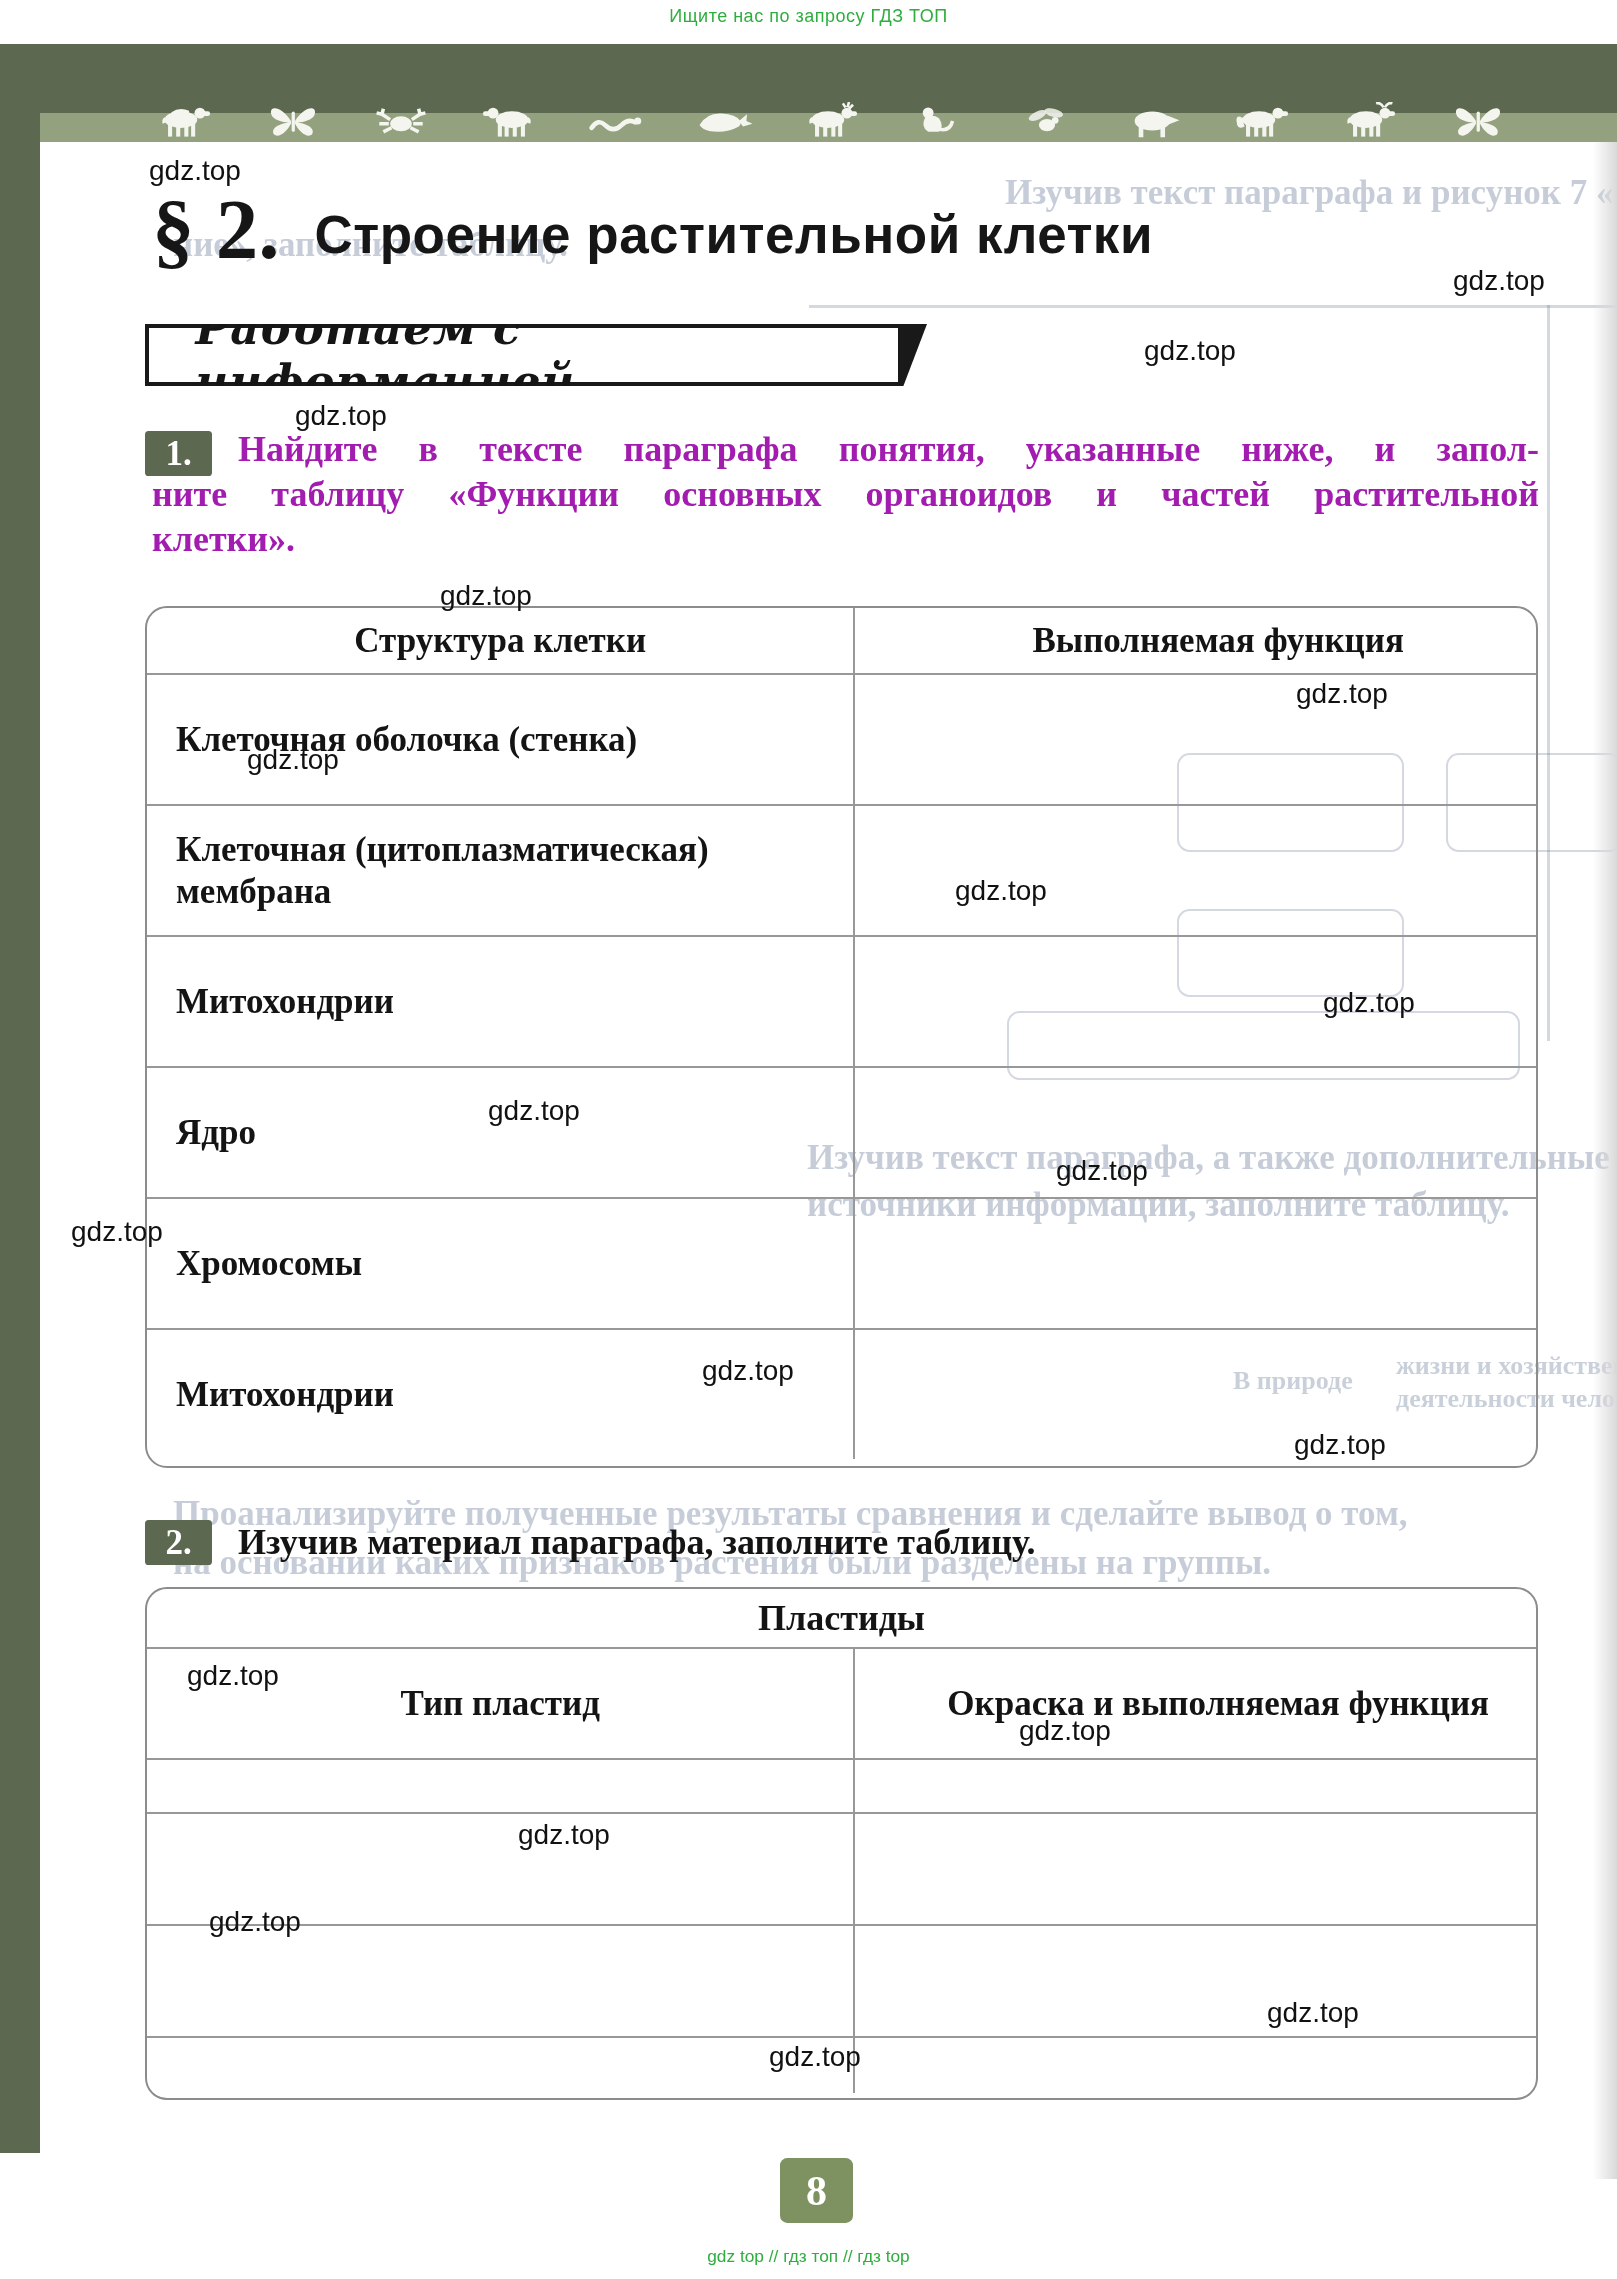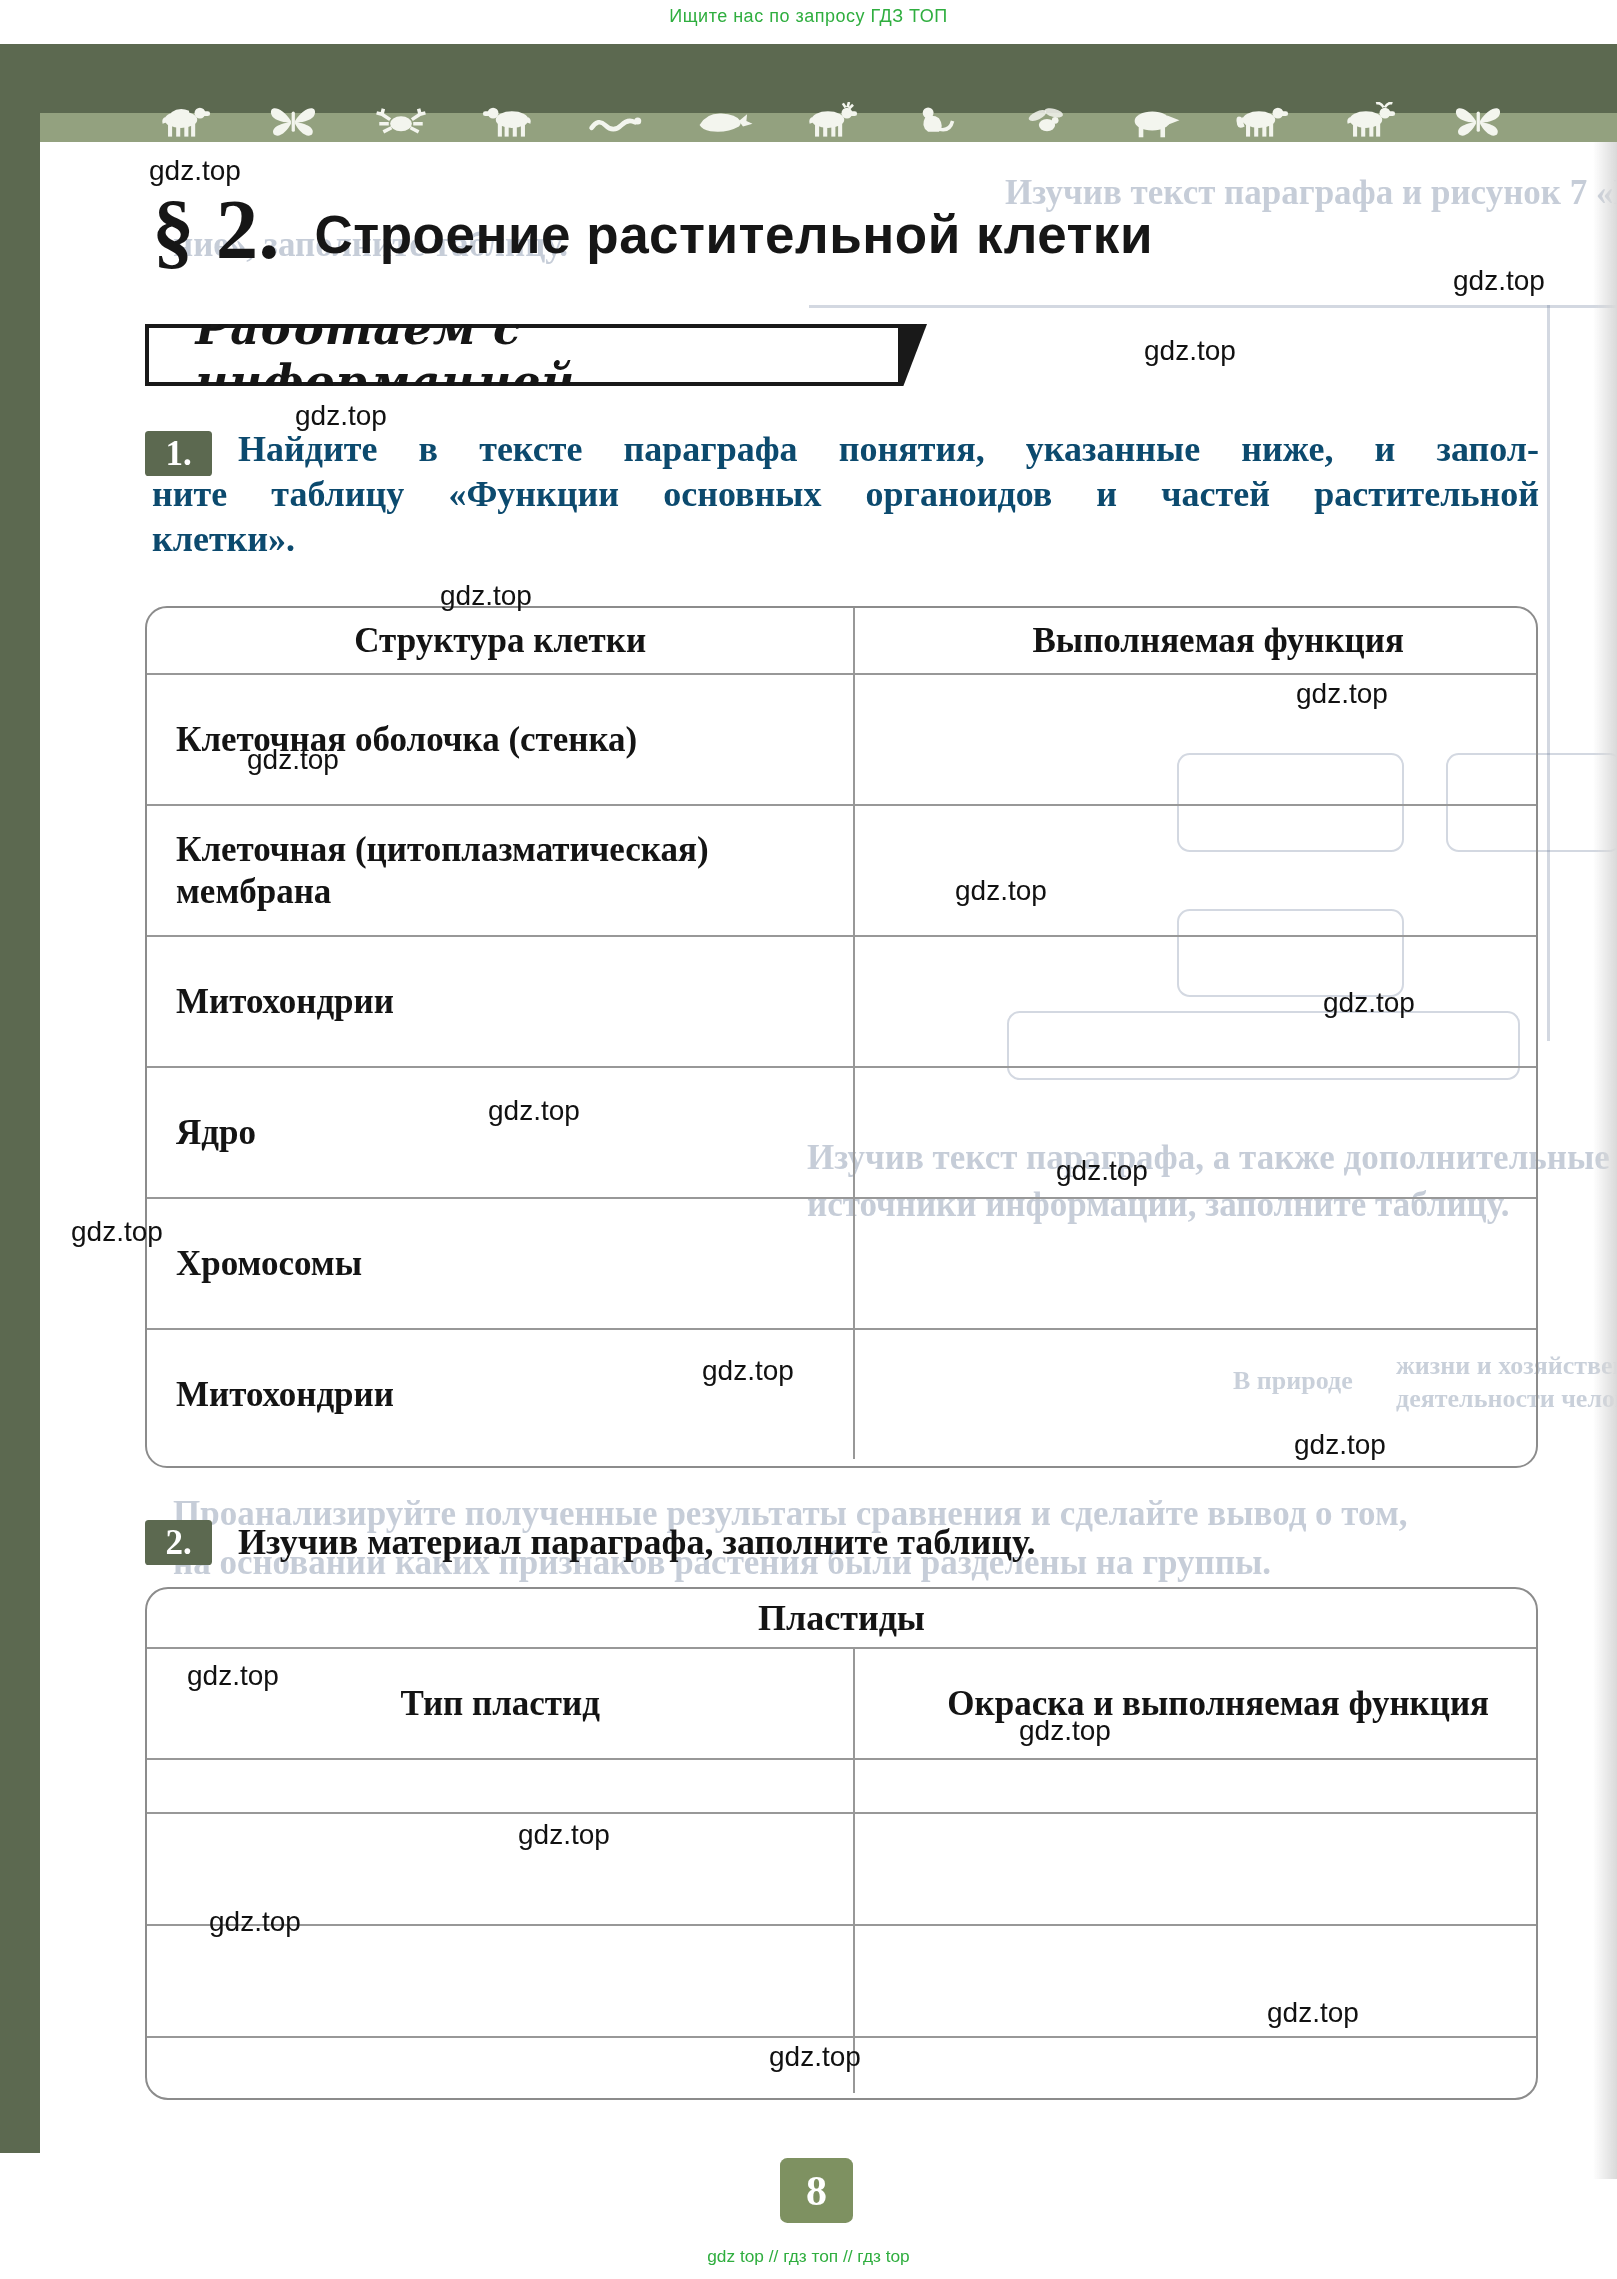--- a/index.html
+++ b/index.html
@@ -35,30 +35,30 @@
           display:flex;align-items:center;padding-left:47px;}
   .banner-text{font-family:"DejaVu Serif",serif;font-style:italic;font-weight:700;font-size:45px;
           color:#151515;letter-spacing:0.9px;}
 
   
   .badge{position:absolute;width:67px;height:45px;background:#5c6950;color:#fff;border-radius:3.6px;
          display:flex;align-items:center;justify-content:center;font:700 35px "Liberation Serif",serif;z-index:2;}
   .badge1{left:145px;top:431px;}
   .badge2{left:145px;top:1520px;}
   .task1-text{position:absolute;left:152px;top:427px;width:1387px;z-index:2;}
-  .t-line{font:700 36px/45px "Liberation Serif",serif;color:#0c4a6e;}
+  .t-line{font:700 36px/45px "Liberation Serif",serif;color:#a21caf;}
   .jl{text-align:justify;text-align-last:justify;}
   .t-line.first{margin-left:86px;}
   .task2-text{position:absolute;left:238px;top:1520px;width:1300px;font:700 36px/45px "Liberation Serif",serif;z-index:2;}
 
   
   .wtable{position:absolute;left:145px;width:1393px;border:2.7px solid #8c8c8c;border-radius:22px;
           overflow:hidden;background:transparent;z-index:2;box-sizing:border-box;}
   .table1{top:606px;height:862px;}
-  .table2{top:1587px;height:513px;border-radius:23px;}
+  .table2{top:1587px;height:513px;}
   .thead-row{display:flex;height:65px;}
   .thead-row .hc{display:flex;align-items:center;justify-content:center;
           font:700 35px "Liberation Serif",serif;}
   .c1{width:51%;border-right:2.7px solid #989898;box-sizing:border-box;}
   .c2{flex:1;padding-left:45px;}
   .t1-row{display:flex;height:129px;border-top:2.7px solid #989898;}
   .t1-label{display:flex;align-items:center;padding-left:29px;box-sizing:border-box;}
   .t1-label span{font:700 35px/42px "Liberation Serif",serif;max-width:618px;}
   .t2-title{height:58px;display:flex;align-items:center;justify-content:center;
           font:700 36px "Liberation Serif",serif;}

